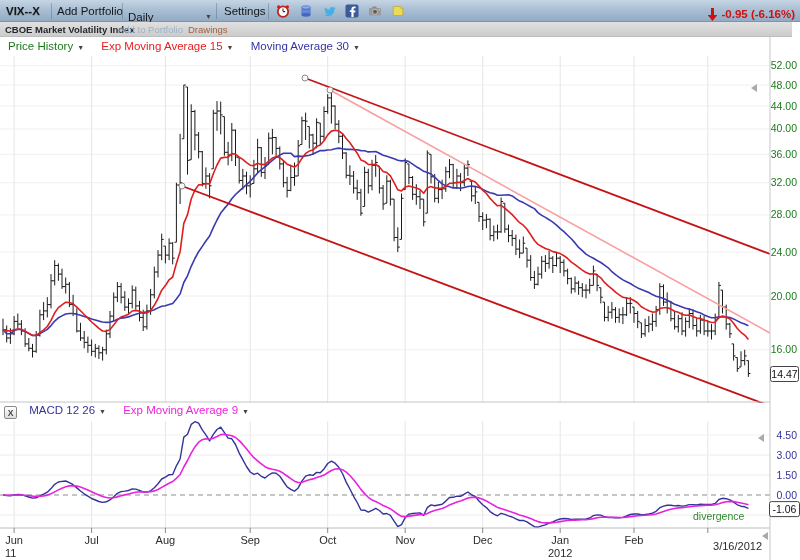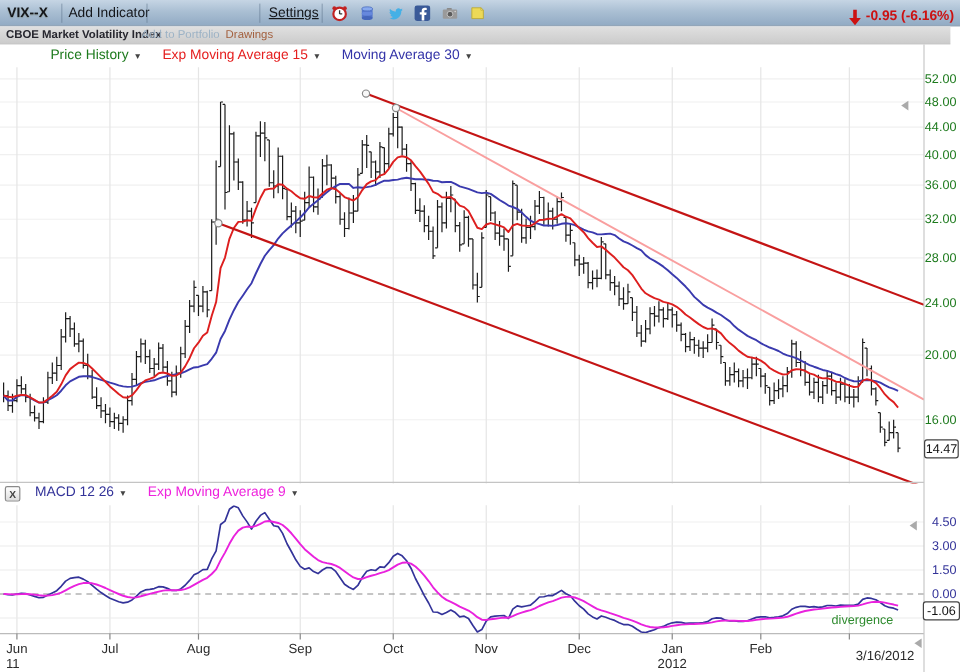--- a/index.html
+++ b/index.html
@@ -9,21 +9,21 @@
 
   
   #toolbar { position:absolute; left:0; top:0; width:800px; height:22px;
              background:linear-gradient(180deg,#c6d5e4 0%,#aabfd3 45%,#92abc4 100%);
              border-bottom:1px solid #7e94ab; }
   #toolbar .titem { position:absolute; top:0; height:34px; line-height:22px;
                     font-size:11.5px; color:#14161a; white-space:nowrap; cursor:default; }
   #symbol { left:6px; color:#ffee33; font-weight:bold; text-shadow:0 1px 1px rgba(90,90,40,.35); }
   #add-indicator { left:57px; }
   #period-dd { left:128px; width:84px; display:flex; justify-content:space-between; align-items:center; }
-  #settings { left:224px;text-decoration:underline; }
+  #settings { left:224px; }
   .tb-sep { position:absolute; top:3px; width:1px; height:16px; background:rgba(90,110,135,.45); }
   .caret::after { content:"▼"; font-size:7px; color:#444; margin-left:4px; }
   #icon-strip { position:absolute; left:276px; top:4px; display:flex; gap:9px; }
   #icon-strip .ticon { width:14px; height:14px; display:inline-block; }
   #change { position:absolute; right:5px; top:0; height:28px; display:flex; align-items:center; gap:3px;
             color:#cc1111; font-size:11.5px; font-weight:bold; }
 
   
   #subbar { position:absolute; left:0; top:22px; width:792px; height:15px;
             background:linear-gradient(180deg,#e0e0e0,#cccccc); border-bottom:1px solid #bdbdbd; }
@@ -1177,22 +1177,25 @@
         <text x="762" y="550" text-anchor="end">3/16/2012</text>
       </g>
       <polygon points="751,88 757,84 757,92" fill="#aaaaaa"></polygon>
       <polygon points="758,438 764,434 764,442" fill="#aaaaaa"></polygon>
       <polygon points="762,536 768,532 768,540" fill="#aaaaaa"></polygon>
     </svg>
 
   <div id="toolbar">
     <span class="titem" id="symbol">VIX--X</span>
     <span class="tb-sep" style="left:51px"></span>
-    <span class="titem" id="add-indicator">Add Indicator</span>
+    <span class="titem" id="add-indicator">Add Portfolio</span>
     <span class="tb-sep" style="left:122px"></span>
+    <span class="titem caret" id="period-dd">
+        <span>Daily</span>
+      </span>
     <span class="tb-sep" style="left:216px"></span>
     <span class="titem" id="settings">Settings</span>
     <span class="tb-sep" style="left:268px"></span>
 
     <span id="icon-strip">
       <span class="ticon">
         <svg viewBox="0 0 14 14">
             <circle cx="2.6" cy="2.8" r="1.6" fill="#c22222"></circle>
             <circle cx="11.4" cy="2.8" r="1.6" fill="#c22222"></circle>
             <circle cx="7" cy="7.6" r="5.2" fill="#ffffff" stroke="#c22222" stroke-width="1.8"></circle>
@@ -1242,21 +1245,21 @@
     </span>
   </div>
 
   <div id="subbar">
     <span id="sec-name">CBOE Market Volatility Index</span>
     <span id="add-portfolio">Add to Portfolio</span>
     <span id="drawings-lbl">Drawings</span>
   </div>
 
   <div class="pane-header" id="price-header">
-    <span class="ind-item caret"><span style="color: rgb(29, 122, 29); margin-left: 34px;">Price History</span></span>
+    <span class="ind-item caret"><span style="color: rgb(29, 122, 29);">Price History</span></span>
     <span class="ind-item caret"><span style="color: rgb(229, 32, 32); margin-top: 28px;">Exp Moving Average 15</span></span>
     <span class="ind-item caret"><span style="color: rgb(52, 52, 168); text-align: right;">Moving Average 30</span></span>
   </div>
 
   <div class="pane-header" id="macd-header">
     <span id="close-macd">X</span>
     <span class="ind-item caret"><span style="color: rgb(51, 51, 153);">MACD 12 26</span></span>
     <span class="ind-item caret"><span style="color: rgb(238, 34, 221);">Exp Moving Average 9</span></span>
   </div>
 

